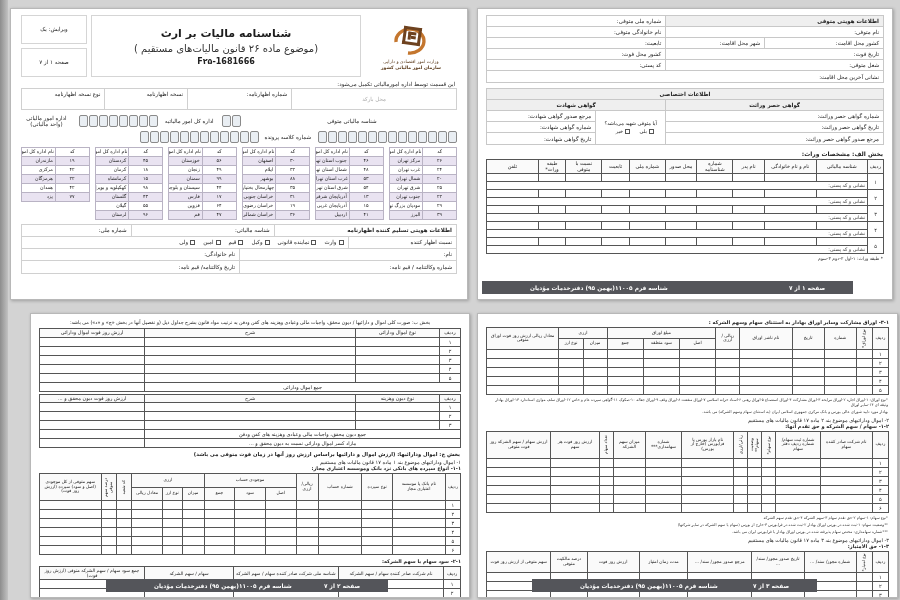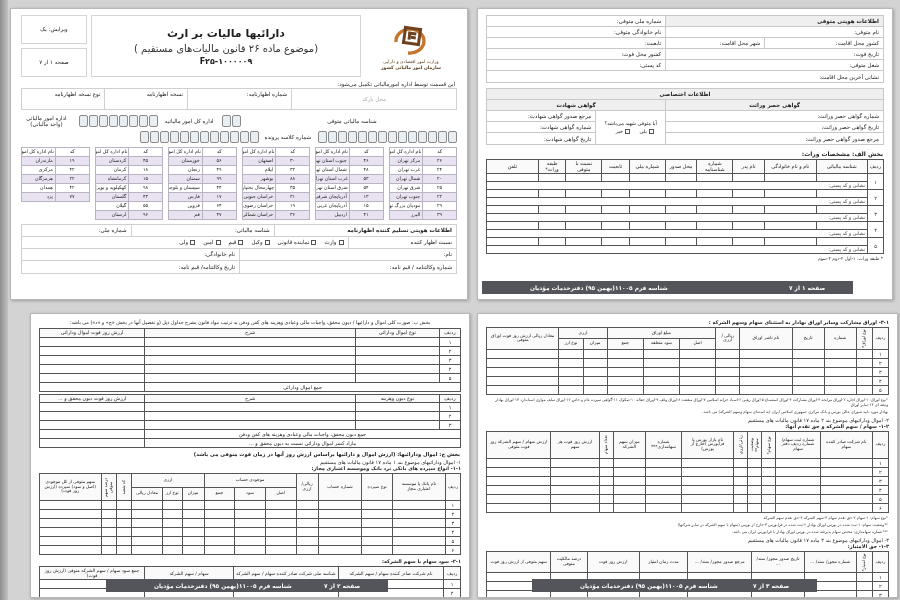--- a/index.html
+++ b/index.html
@@ -122,23 +122,23 @@
             <rect x="0" y="15" width="18" height="3"></rect>
           <rect x="5" y="5" width="8" height="3"></rect>
             <rect x="5" y="5" width="3" height="8"></rect>
           <rect x="8" y="9" width="5" height="3"></rect>
         </g>
       </svg>
       <div class="orgtxt">وزارت امور اقتصادی و دارایی</div>
       <div class="orgtxt b">سازمان امور مالیاتی کشور</div>
     </div>
     <div class="title-cell">
-      <div class="title">دارائیها مالیات بر ارث</div>
+      <div class="title">شناسنامه مالیات بر ارث</div>
       <div class="subtitle">(موضوع ماده ۲۶ قانون مالیات‌های مستقیم )</div>
-      <div class="fcode">F۲۵-۱۰۰۰۰۰۹</div>
+      <div class="fcode">F۲۵-1681666</div>
     </div>
     <div class="edition-cell f55">
       <div>ویرایش: یک</div>
       <div>صفحه ۱ از ۷</div>
     </div>
   </div>
 
   <div class="note-line">این قسمت توسط اداره امورمالیاتی تکمیل می‌شود:</div>
 
   <div class="barcode-row">

